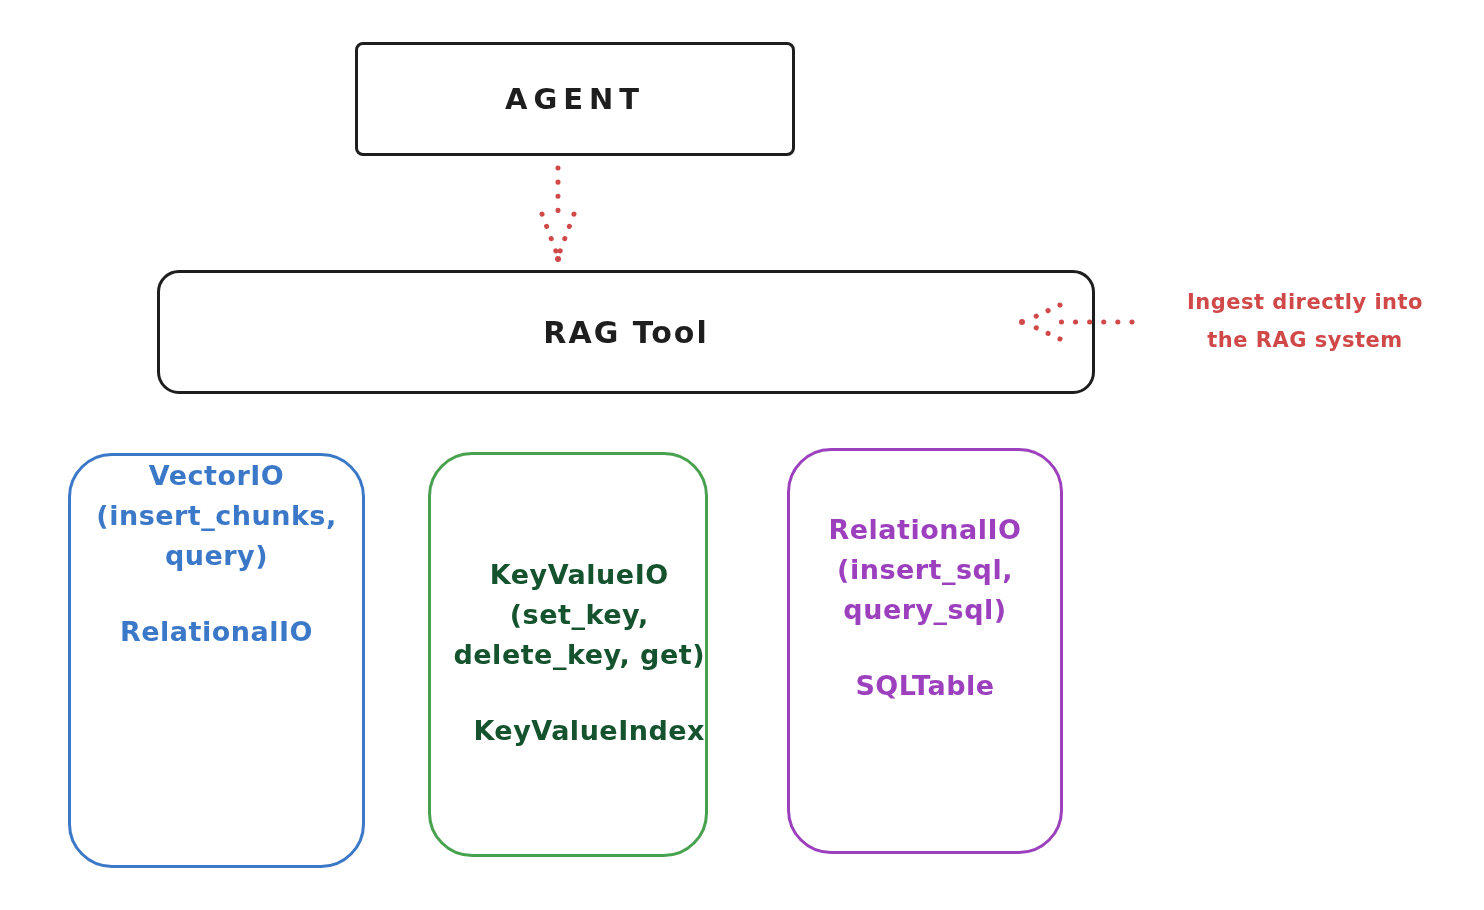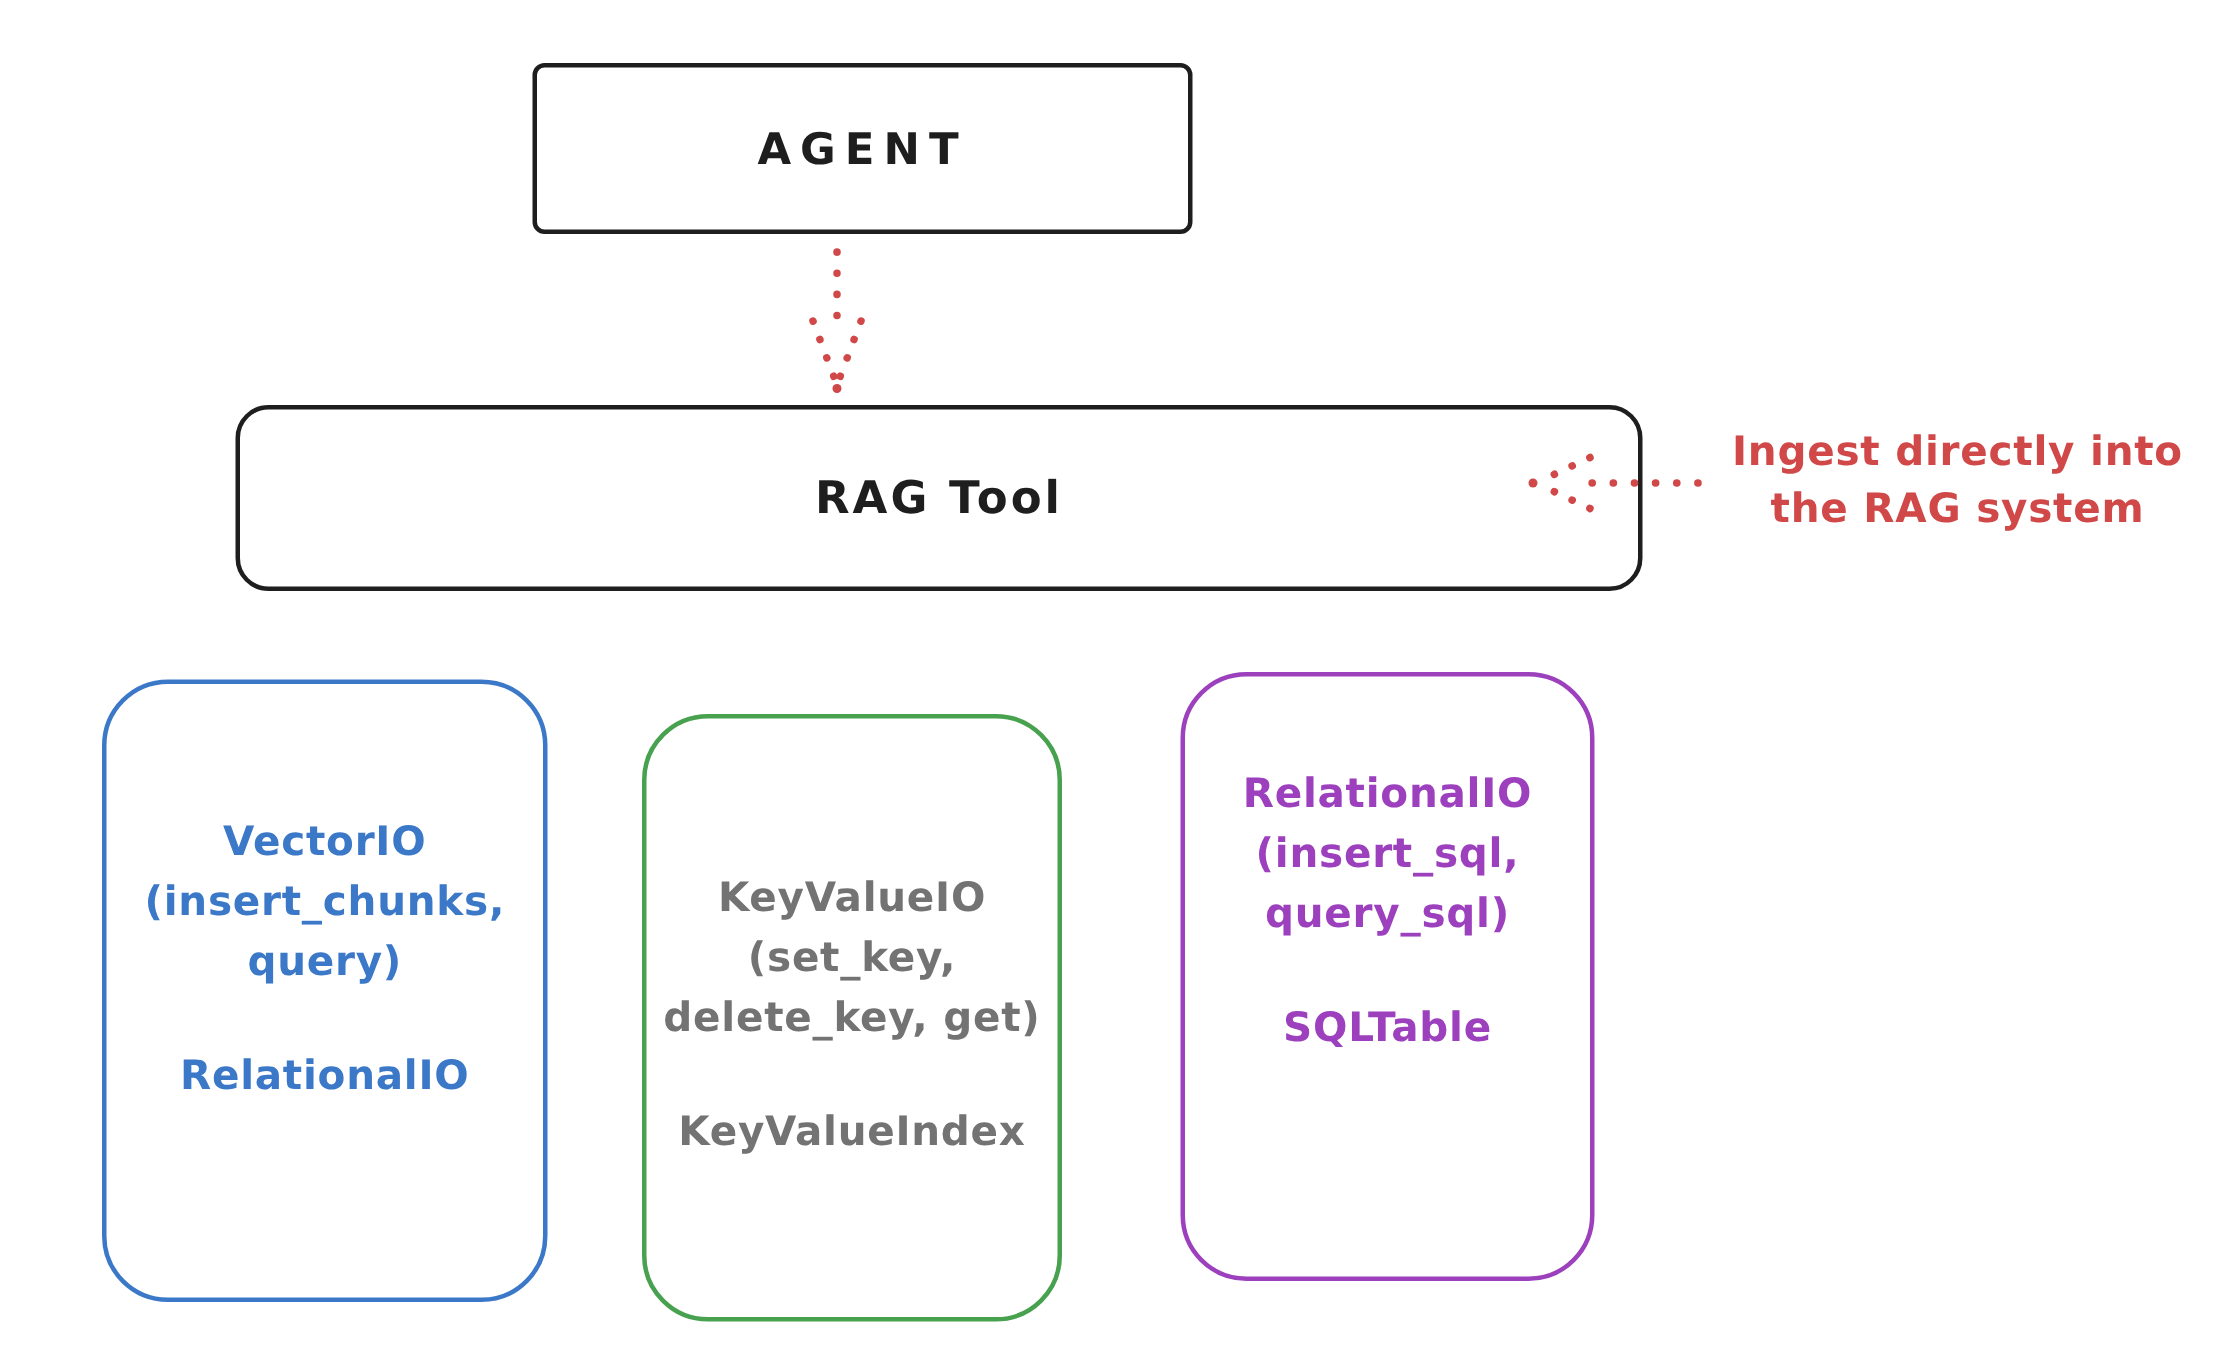--- a/index.html
+++ b/index.html
@@ -50,48 +50,48 @@
     border-radius: 44px;
     font-size: 27px;
     letter-spacing: 0.5px;
     line-height: 40px;
   }
   .store-blue {
     left: 68px; top: 453px;
     width: 297px; height: 415px;
     border: 3.5px solid #3b78c8;
     color: #3b78c8;
-    padding-top: 86px;
   }
   .store-green {
-    left: 428px; top: 476px;
+    left: 428px; top: 452px;
     width: 280px; height: 405px;
     border: 3.5px solid #47a14e;
-    color: #737373;
+    color: #14532d;
     padding-top: 100px;
+    align-items: flex-end;
   }
   .store-purple {
     left: 787px; top: 448px;
     width: 276px; height: 406px;
     border: 3.5px solid #9c40be;
     color: #9c40be;
     padding-top: 59px;
   }
   .store-title div { white-space: nowrap; }
   .index-label {
     margin-top: 36px;
     white-space: nowrap;
   }
   .annotation {
     position: absolute;
     left: 1138px; top: 283px;
     width: 334px;
     text-align: center;
     color: #d04848;
-    font-size: 27px;
+    font-size: 21px;
     line-height: 38px;
     letter-spacing: 0.5px;
   }
   .arrow-svg {
     position: absolute;
   }
   .arrow-down-svg { left: 528px; top: 164px; }
   .arrow-left-svg { left: 1014px; top: 296px; }
   .dotline {
     stroke: #d04848;

